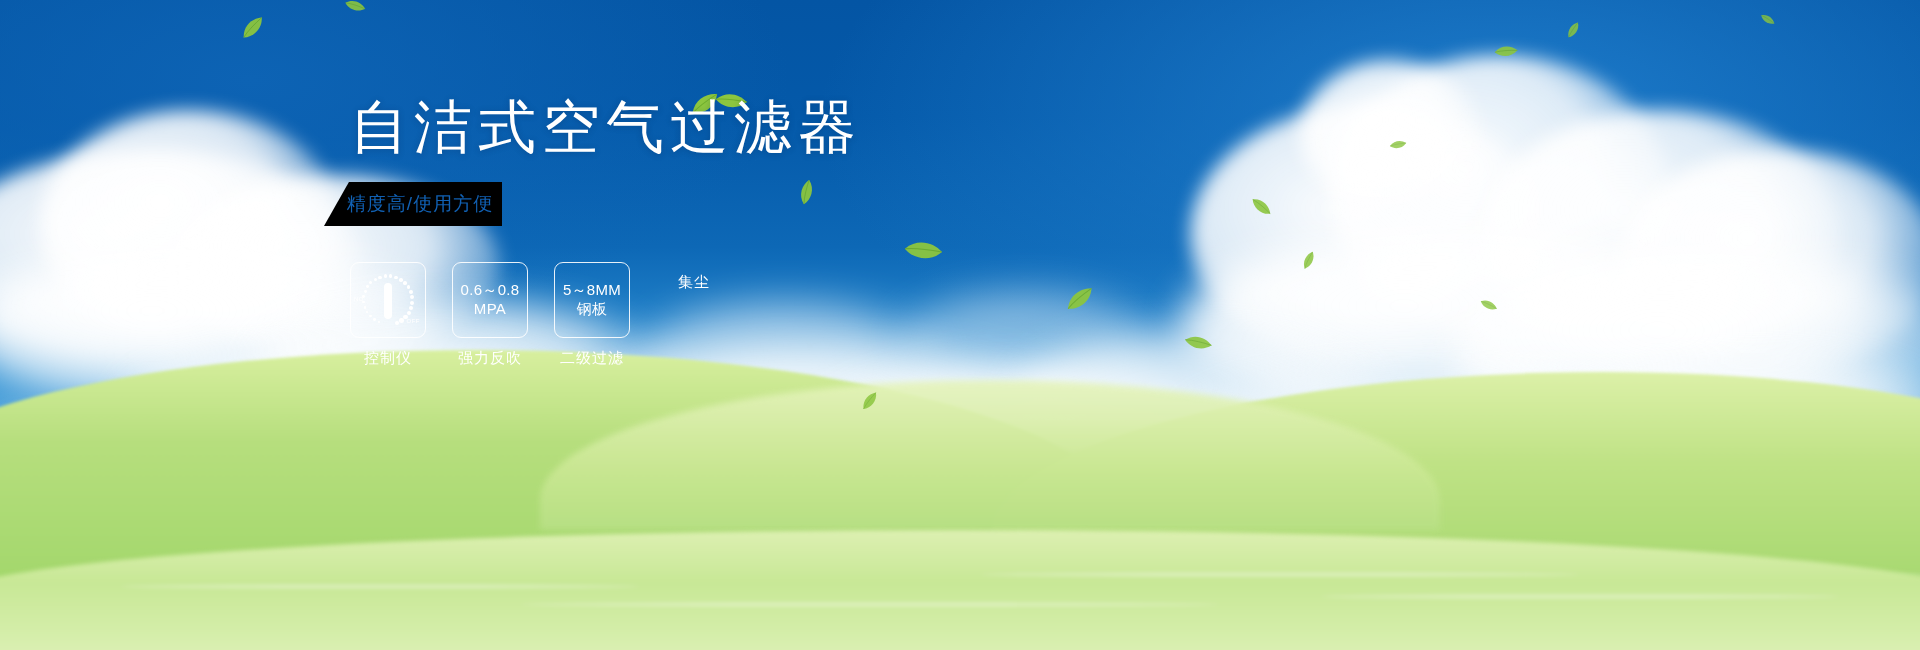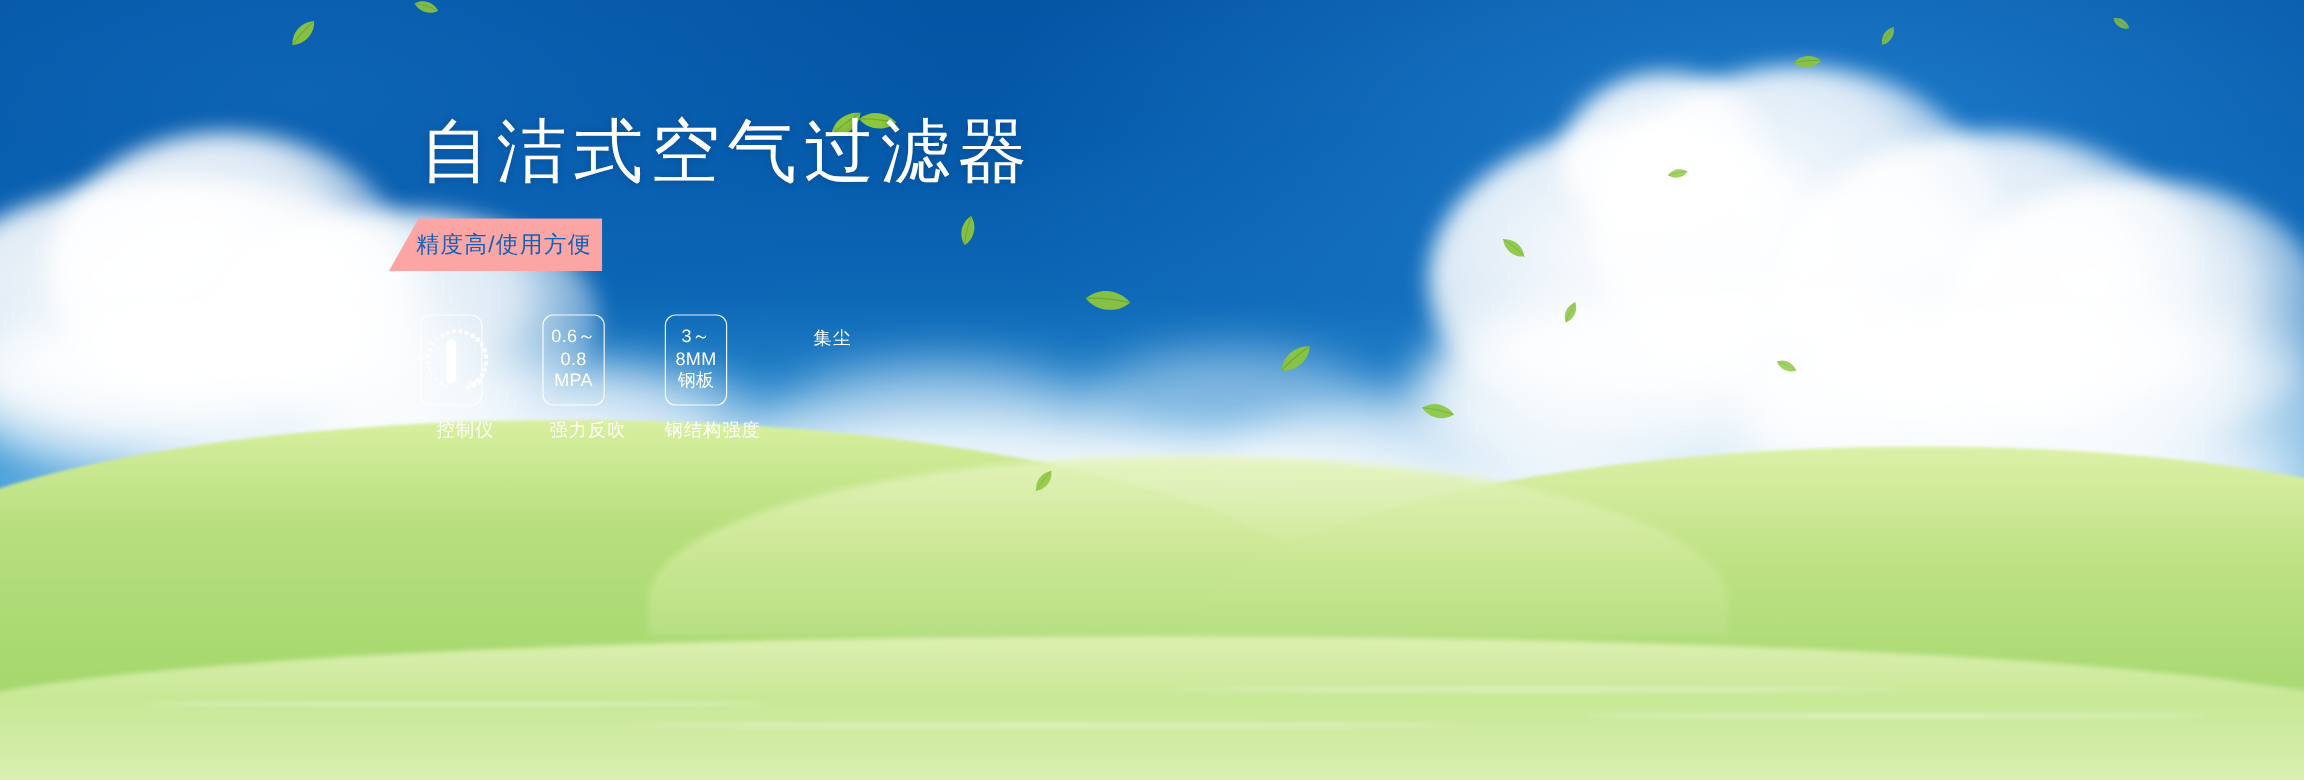--- a/index.html
+++ b/index.html
@@ -136,30 +136,30 @@
     display:flex; align-items:center; justify-content:center;
     font-size:19px; letter-spacing:1px; height:44px;
   }
   .tag-dark {
     background:#114f9c; color:#ffffff;
     width:177px;
     clip-path:polygon(0 0, 100% 0, 86% 100%, 0 100%);
     padding-right:12px;
   }
   .tag-light {
-    background:#fca5a5; color:#1161b4;
+    background:#000000; color:#1161b4;
     width:178px; margin-left:-26px;
     clip-path:polygon(14% 0, 100% 0, 100% 100%, 0 100%);
     padding-left:14px;
   }
 
   .features { display:flex; margin-top:36px; gap:26px; }
   .feature { width:76px; text-align:center; }
   .fbox {
-    width:52px; height:76px;
+    width:76px; height:76px;
     border:1.6px solid rgba(255,255,255,0.9);
     border-radius:9px;
     display:flex; align-items:center; justify-content:center;
     color:#ffffff;
     position:relative;
   }
   .fbox-text {
     font-size:15px; line-height:1.25; color:#fff; letter-spacing:0.3px;
     white-space:pre-line; text-align:center;
   }
@@ -378,24 +378,24 @@
         <div class="fbox">
           <div class="fbox-text">0.6～0.8
 MPA</div>
         </div>
         <div class="flabel">强力反吹</div>
       </div>
 
 
       <div class="feature">
         <div class="fbox">
-          <div class="fbox-text">3～8MM
+          <div class="fbox-text">5～8MM
 钢板</div>
         </div>
-        <div class="flabel">钢结构强度</div>
+        <div class="flabel">二级过滤</div>
       </div>
 
       <div class="feature">
         <div class="flabel">集尘</div>
       </div>
 
     </div>
   </div>
 </div>
 

